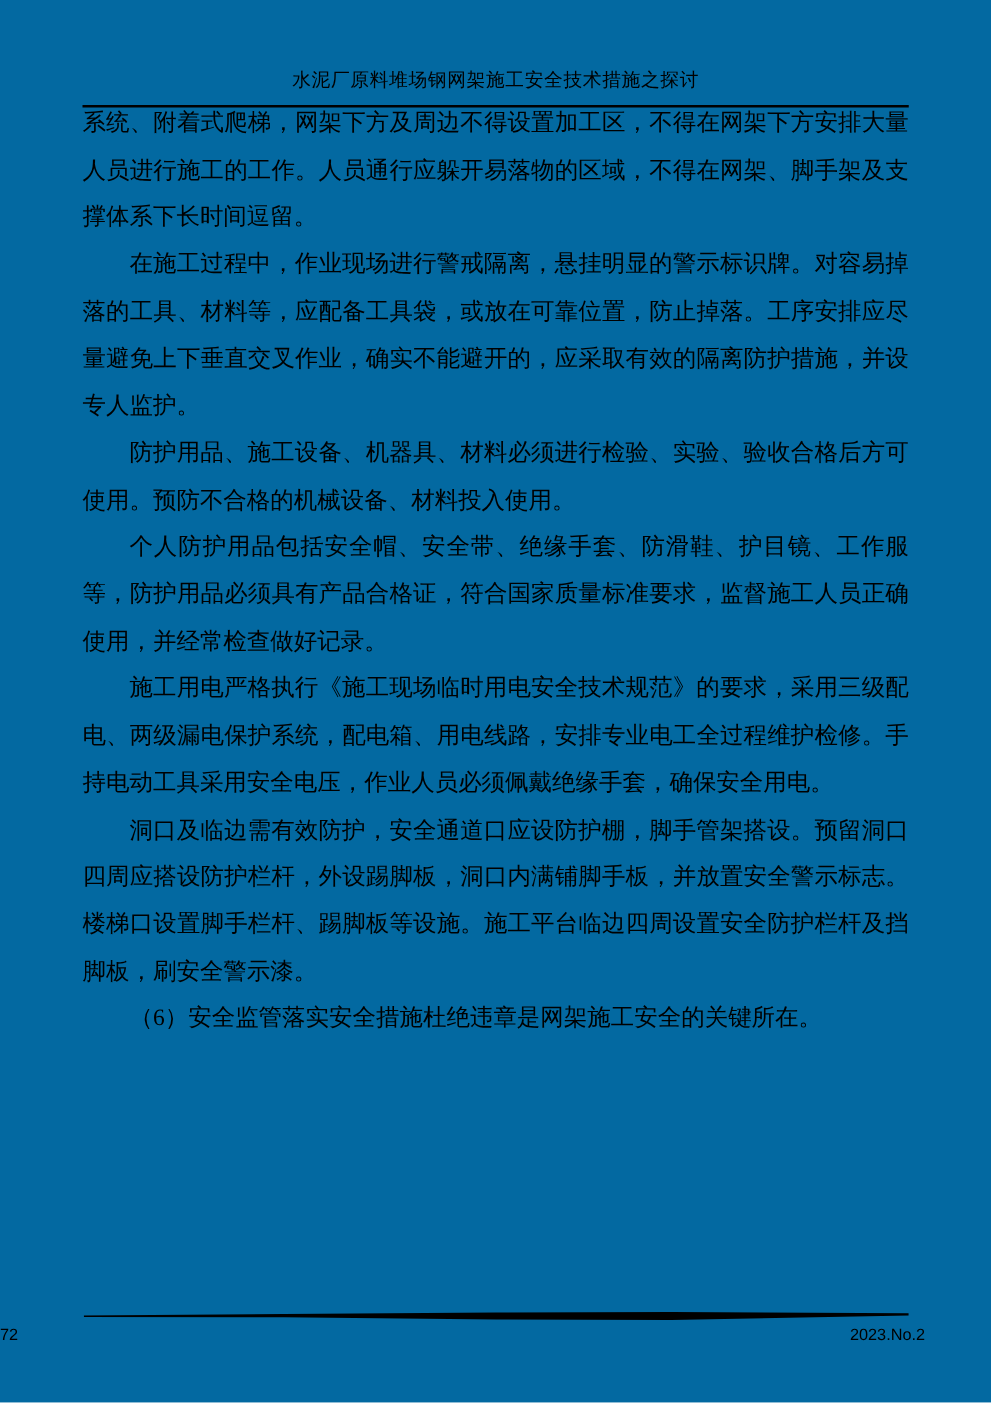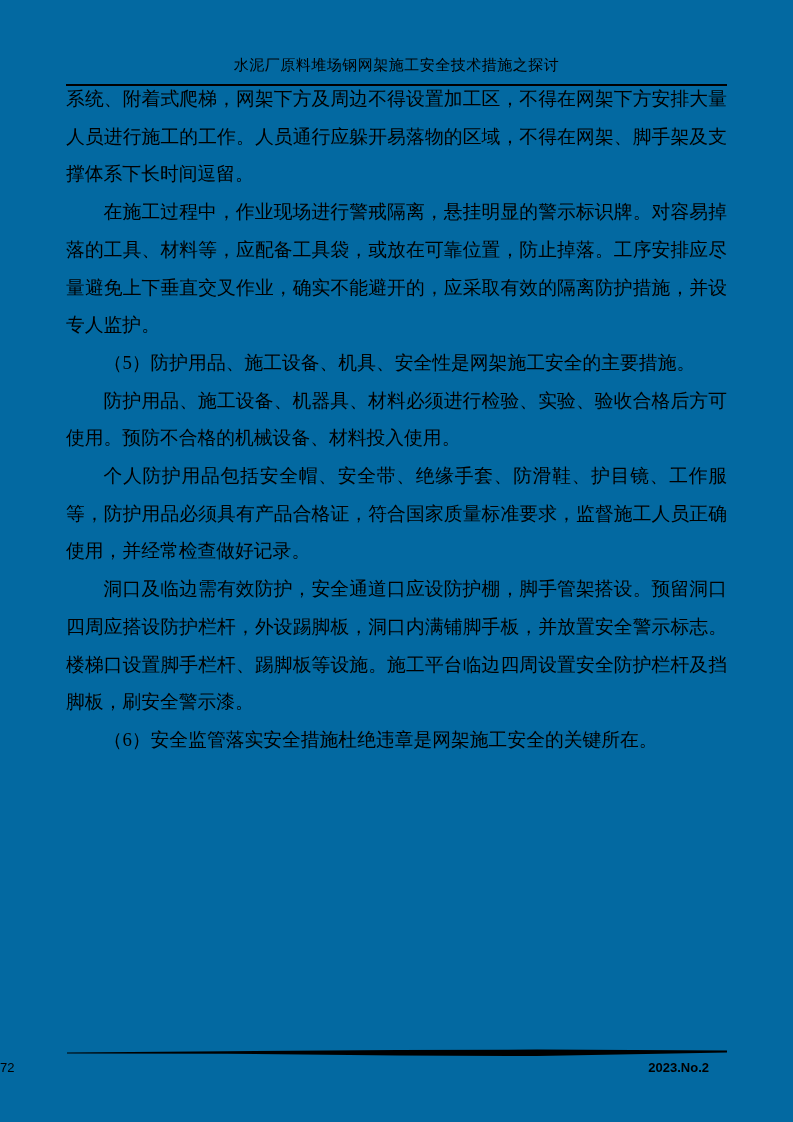--- a/index.html
+++ b/index.html
@@ -69,42 +69,41 @@
     left: 0;
     width: 100%;
     text-align: left;
     font-family: "Liberation Sans", "DejaVu Sans", sans-serif;
     font-size: 13px;
     line-height: 16px;
   }
   .footer-issue {
     position: absolute;
     top: 1060px;
-    right: 84px;
+    right: 53px;
     font-family: "Liberation Sans", "DejaVu Sans", sans-serif;
     font-size: 13px;
     line-height: 16px;
-    font-weight: bold;
   }
 </style>
 </head>
 <body>
 
 <div class="page">
 
   <div class="running-head">水泥厂原料堆场钢网架施工安全技术措施之探讨</div>
 
   <div class="header-rule"></div>
 
   <div class="body-text">
     <p class="para">系统、附着式爬梯，网架下方及周边不得设置加工区，不得在网架下方安排大量人员进行施工的工作。人员通行应躲开易落物的区域，不得在网架、脚手架及支撑体系下长时间逗留。</p>
     <p class="para indent">在施工过程中，作业现场进行警戒隔离，悬挂明显的警示标识牌。对容易掉落的工具、材料等，应配备工具袋，或放在可靠位置，防止掉落。工序安排应尽量避免上下垂直交叉作业，确实不能避开的，应采取有效的隔离防护措施，并设专人监护。</p>
-    <p class="para indent">（5）防护用品、施工设备、机具、安全性是网架施工安全的主要措施。</p>
     <p class="para indent">防护用品、施工设备、机器具、材料必须进行检验、实验、验收合格后方可使用。预防不合格的机械设备、材料投入使用。</p>
     <p class="para indent">个人防护用品包括安全帽、安全带、绝缘手套、防滑鞋、护目镜、工作服等，防护用品必须具有产品合格证，符合国家质量标准要求，监督施工人员正确使用，并经常检查做好记录。</p>
+    <p class="para indent">施工用电严格执行《施工现场临时用电安全技术规范》的要求，采用三级配电、两级漏电保护系统，配电箱、用电线路，安排专业电工全过程维护检修。手持电动工具采用安全电压，作业人员必须佩戴绝缘手套，确保安全用电。</p>
     <p class="para indent">洞口及临边需有效防护，安全通道口应设防护棚，脚手管架搭设。预留洞口四周应搭设防护栏杆，外设踢脚板，洞口内满铺脚手板，并放置安全警示标志。楼梯口设置脚手栏杆、踢脚板等设施。施工平台临边四周设置安全防护栏杆及挡脚板，刷安全警示漆。</p>
     <p class="para indent">（6）安全监管落实安全措施杜绝违章是网架施工安全的关键所在。</p>
   </div>
 
   <div class="footer-bar">
     <svg viewBox="0 0 660 8" preserveAspectRatio="none" aria-hidden="true">
       <polygon fill="#000000" points="0,3.4 160,2.2 330,1.0 470,0.6 660,1.6 660,3.4 470,7.0 330,6.6 160,4.8 0,4.6"></polygon>
     </svg>
   </div>
 

